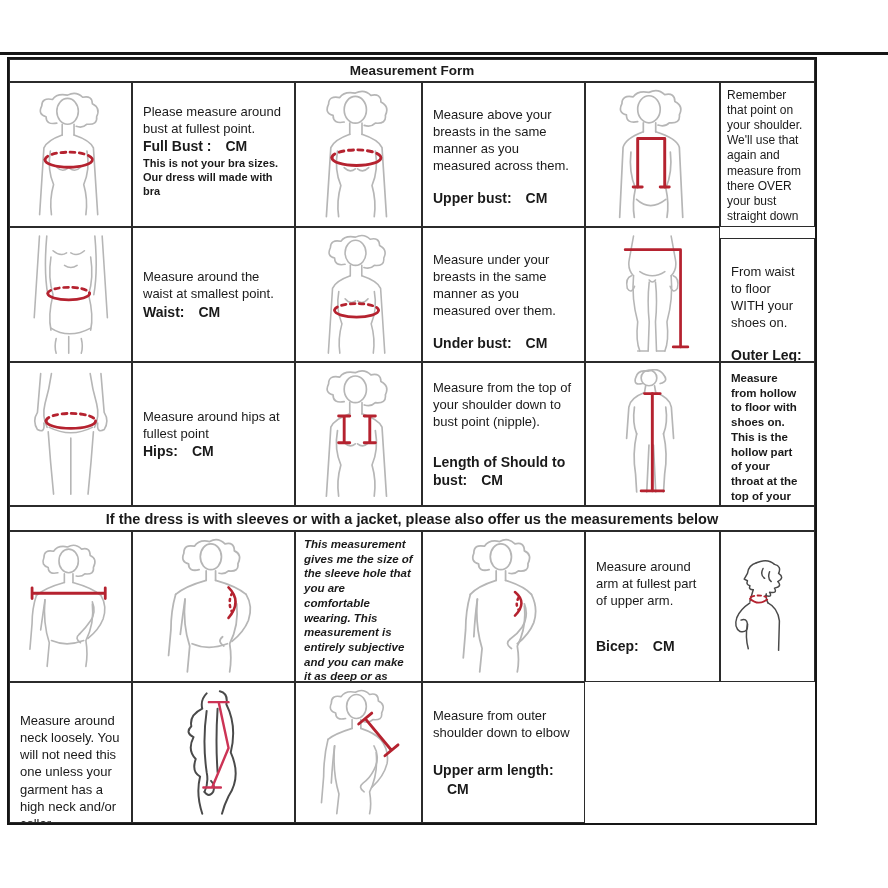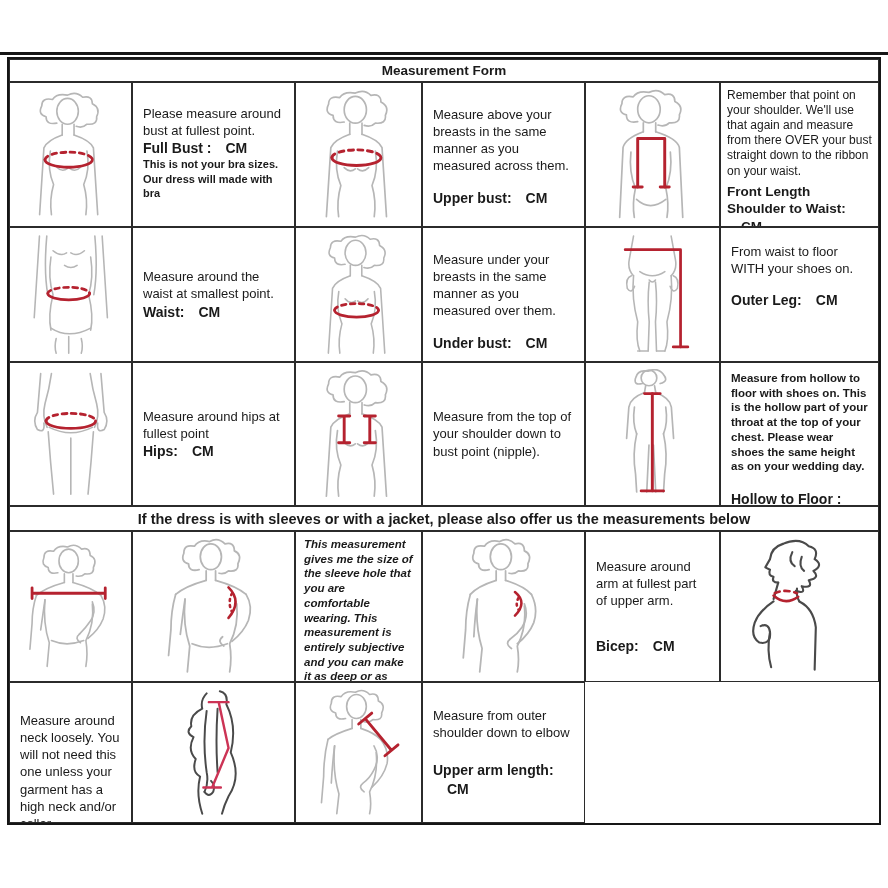--- a/index.html
+++ b/index.html
@@ -2,21 +2,21 @@
 <html style="--red: #b5222f; --pink: #cc3355;"><head>
 <meta charset="utf-8">
 <style>
   html,body{margin:0;padding:0;}
   body{
     width:888px;height:888px;background:#ffffff;position:relative;overflow:hidden;
     font-family:"Liberation Sans","DejaVu Sans",sans-serif;color:#1a1a1a;
   }
   .toprule{position:absolute;top:52px;left:0;width:888px;height:3px;background:#161616;}
   .form{
-    position:absolute;top:57px;left:7px;width:874px;box-sizing:border-box;
+    position:absolute;top:57px;left:7px;width:810px;box-sizing:border-box;
     border:2px solid #161616;background:#fff;
     display:grid;
     grid-template-columns:123px 163px 127px 163px 135px 1fr;
     grid-template-rows:23px 145px 135px 144px 25px 151px 141px;
   }
   .c{border:1px solid #2b2b2b;box-sizing:border-box;overflow:hidden;background:#fff;}
   .span6{grid-column:1/-1;display:flex;align-items:center;justify-content:center;}
   .title{font-weight:bold;font-size:13.5px;}
   .bannertxt{font-weight:bold;font-size:14.5px;}
   .figc{display:flex;align-items:center;justify-content:center;padding:2px;}
@@ -30,21 +30,21 @@
   .fig path.pink{stroke:var(--pink,#cc3355);}
   .txt{display:flex;flex-direction:column;justify-content:center;padding:8px 10px;}
   .desc{font-size:13px;line-height:1.32;}
   .desc.small{font-size:11.5px;font-weight:bold;line-height:1.28;}
   .desc.tight{font-size:12px;line-height:1.26;}
   .lblrow{font-weight:bold;font-size:14px;line-height:1.3;}
   .lblrow .unit{display:inline-block;margin-left:14px;}
   .lblrow.small{font-size:13.5px;}
   .note{font-size:11px;font-weight:bold;line-height:1.3;white-space:pre-line;}
   .t-top{justify-content:flex-start;padding-top:23px;gap:14px;}
-  .t-fullbust{justify-content:center;padding-top:8px;padding-bottom:12px;gap:0;}
+  .t-fullbust{justify-content:flex-start;padding-top:20px;padding-bottom:12px;gap:0;}
   .t-frontlen{justify-content:flex-start;padding:5px 6px;gap:4px;}
   .t-hollow{justify-content:flex-start;padding-top:8px;gap:16px;}
   .t-armseye{justify-content:space-between;padding:5px 8px;gap:12px;font-style:italic;}
   .t-neck{justify-content:flex-start;padding-top:29px;gap:8px;}
 </style>
 </head>
 <body>
 
 <div class="toprule"></div>
 
@@ -144,21 +144,21 @@
       <path d="M32 2 L28 24 Q26 34 32 40 M68 2 L72 24 Q74 34 68 40"></path>
       <path d="M30 40 Q24 42 26 52 Q30 58 33 50 M70 40 Q76 42 74 52 Q70 58 67 50"></path>
       <path d="M38 36 Q50 44 62 36 M47 44 Q50 48 53 44"></path>
       <path d="M32 40 Q30 62 36 84 Q34 102 38 112 M47 46 Q45 64 47 84 L46 112"></path>
       <path d="M68 40 Q70 62 64 84 Q66 102 62 112 M53 46 Q55 64 53 84 L54 112"></path>
       <path d="M36 112 L46 112 M54 112 L62 112"></path>
       <path class="red" d="M24 15 L77 15 M77 15 L77 108"></path>
       <path class="red" d="M70 108 L84 108"></path>
     </svg>
   </div>
-  <div class="c txt t-top" style="padding-top:15px;">
+  <div class="c txt t-top" style="padding-top:24px;margin-top:11px;">
     <div class="desc">From waist to floor WITH your shoes on.</div>
     <div class="lblrow"><span>Outer Leg:</span><span class="unit">CM</span></div>
   </div>
 
   <div class="c figc">
     <svg class="fig" viewBox="0 0 100 116">
       <path d="M32 2 Q30 16 26 30 Q23 42 28 52 M68 2 Q70 16 74 30 Q77 42 72 52"></path>
       <path d="M22 2 L19 38 Q14 46 19 54 Q26 58 25 48 M78 2 L81 38 Q86 46 81 54 Q74 58 75 48"></path>
       <path d="M30 52 Q50 62 70 52"></path>
       <path d="M29 56 Q31 84 34 114 M71 56 Q69 84 66 114 M50 62 L50 114"></path>
@@ -178,20 +178,21 @@
       <path d="M42 30 L42 40 M53 30 L53 40"></path>
       <path d="M42 40 Q28 45 25 52 L21 114 M53 40 Q68 45 71 52 L75 114"></path>
       <path d="M31 55 Q28 72 34 86 Q30 100 32 114 M65 55 Q68 72 62 86 Q66 100 64 114"></path>
       <path d="M37 66 Q42 71 47 67 M49 67 Q54 71 59 66"></path>
       <path class="red" d="M32 42 L42 42 M37 42 L37 66 M32 66 L42 66"></path>
       <path class="red" d="M55 42 L65 42 M60 42 L60 66 M55 66 L65 66"></path>
     </svg>
   </div>
   <div class="c txt" style="gap:22px;">
     <div class="desc">Measure from the top of your shoulder down to bust point (nipple).</div>
+    <div class="lblrow"><span>Length of Should to bust:</span><span class="unit">CM</span></div>
   </div>
 
   <div class="c figc">
     <svg class="fig" viewBox="0 0 100 116">
       <path d="M41 13 Q33 15 35 8 Q37 0 46 2 Q55 -2 60 5 Q65 11 57 13"></path>
       <ellipse cx="47" cy="8" rx="7" ry="7"></ellipse>
       <path d="M44 15 L43 21 M52 15 L53 21"></path>
       <path d="M43 21 Q30 26 29 34 L27 62 M53 21 Q66 26 67 34 L69 62"></path>
       <path d="M34 34 Q32 48 36 58 M62 34 Q64 48 60 58"></path>
       <path d="M36 58 Q32 76 35 94 L36 110 M60 58 Q64 76 61 94 L60 110 M47 68 L45 110 M51 68 L53 110"></path>

